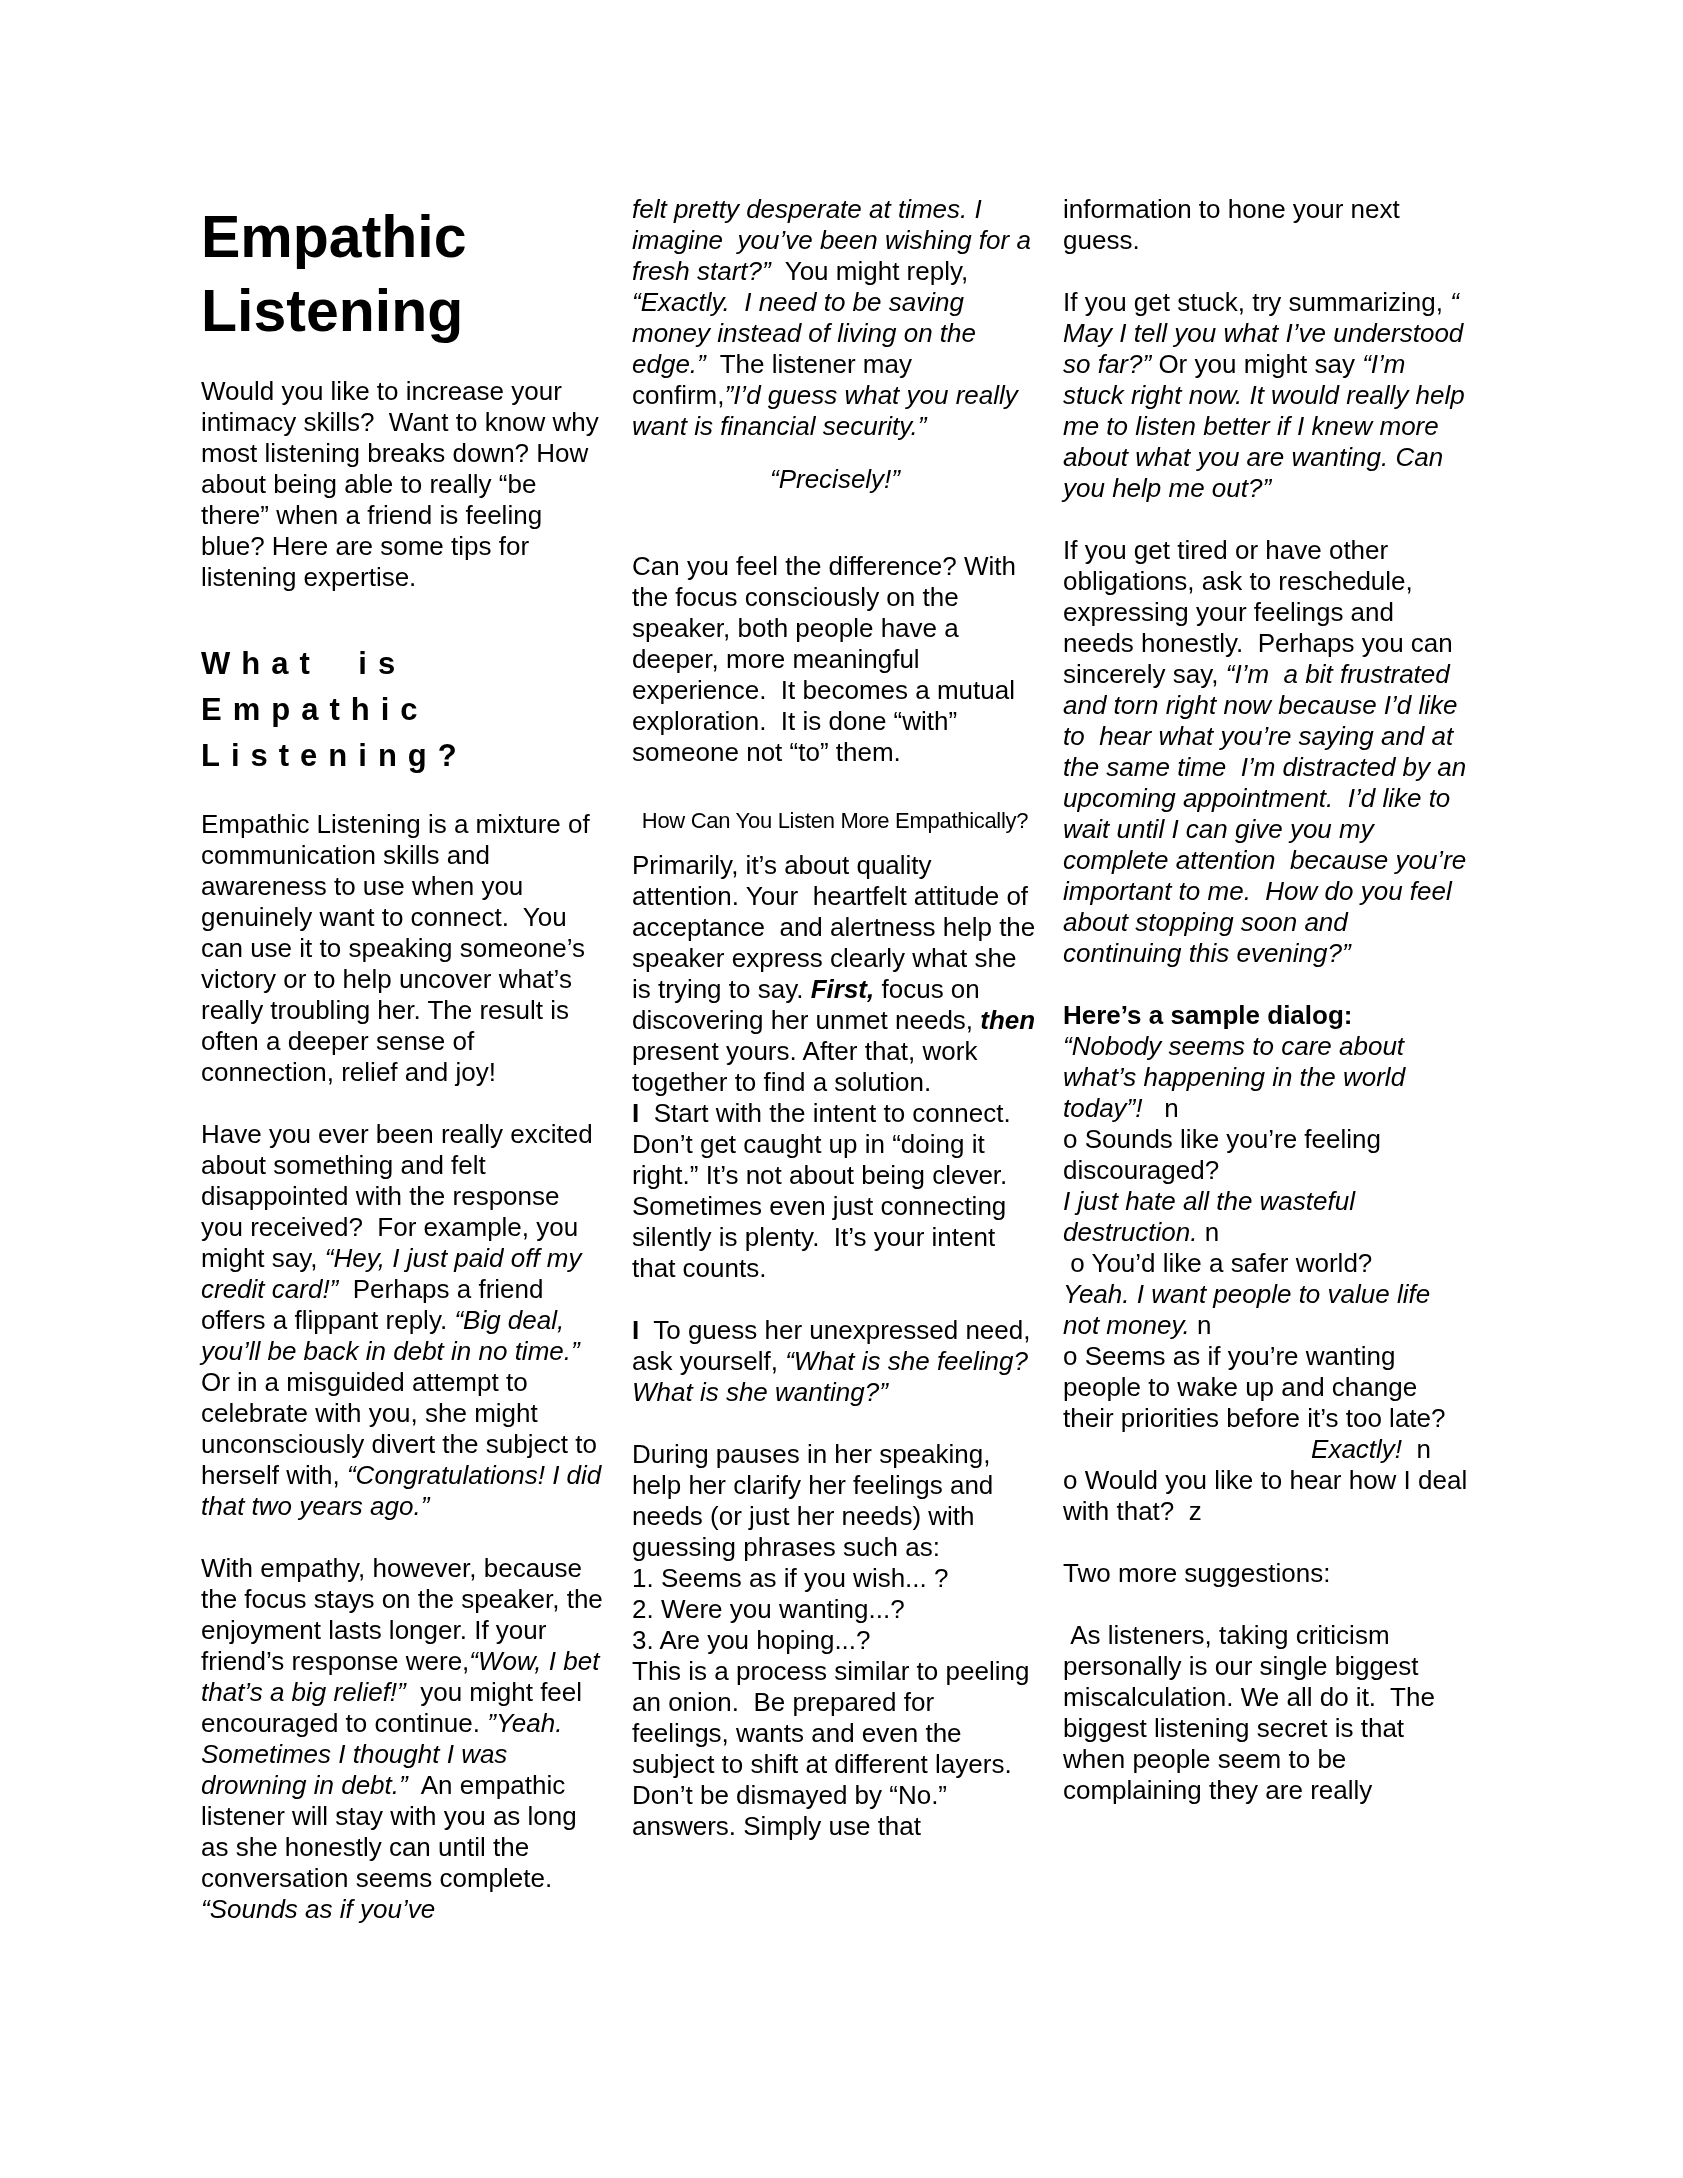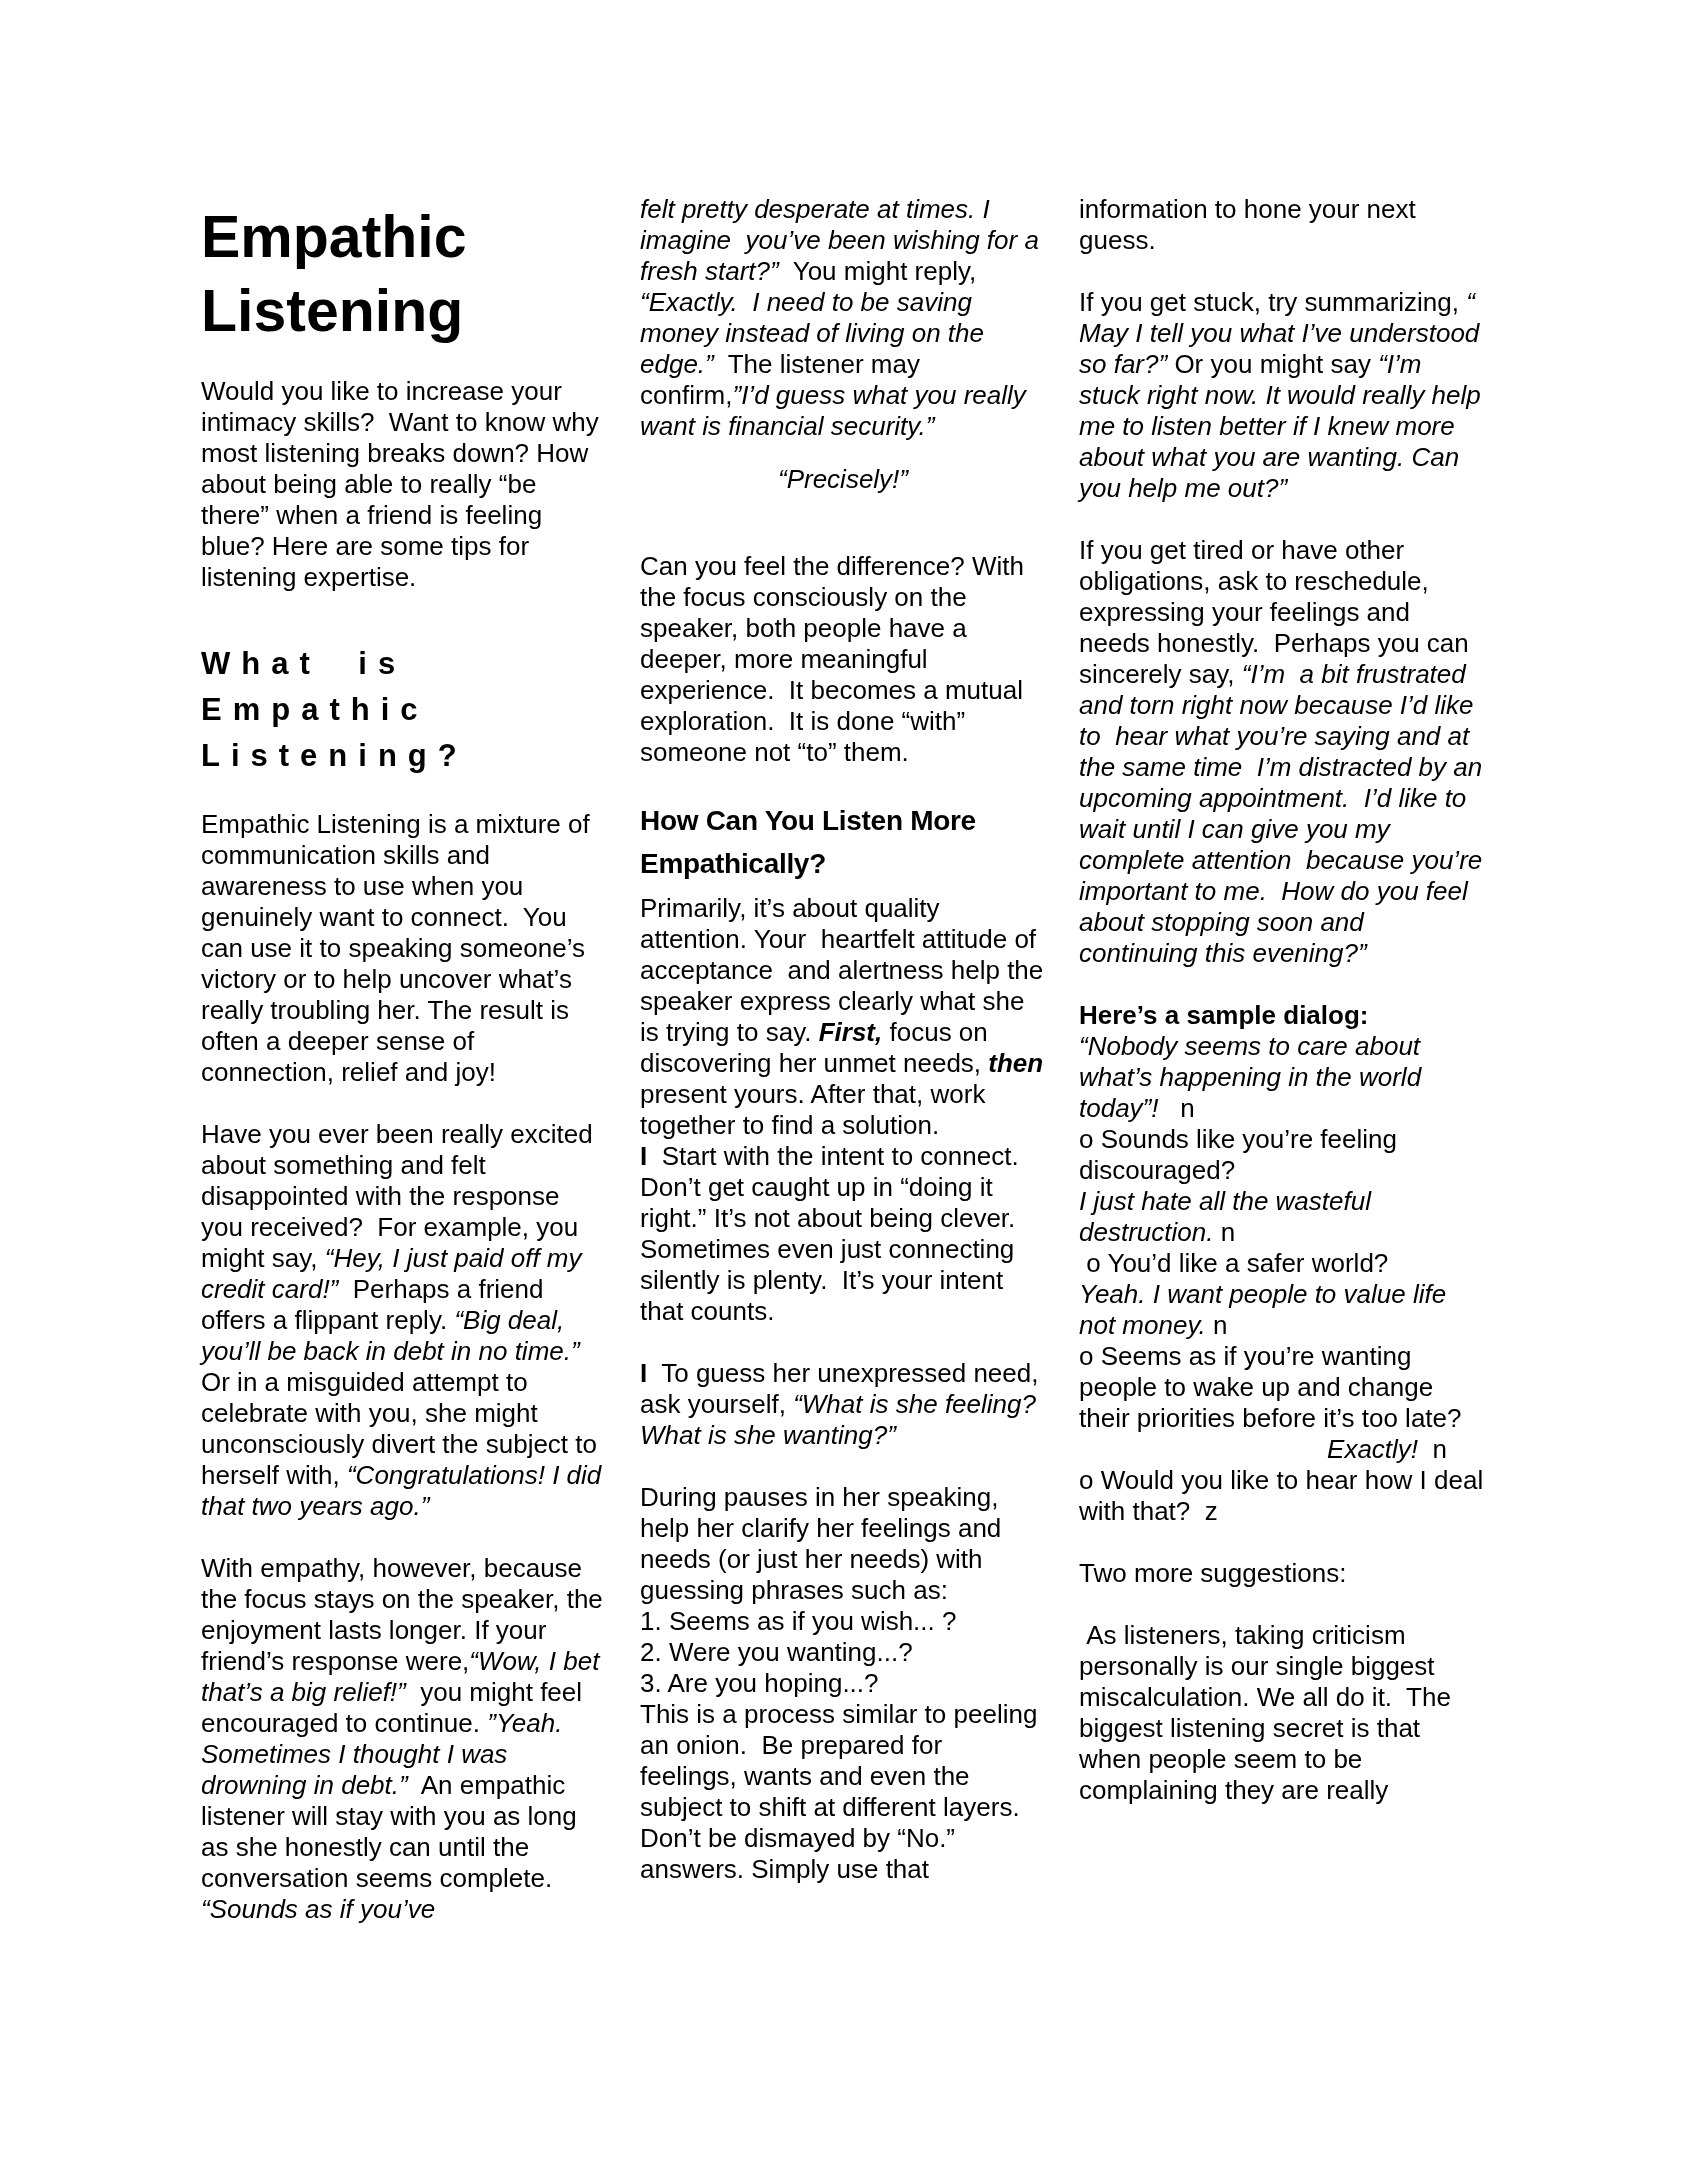--- a/index.html
+++ b/index.html
@@ -8,21 +8,21 @@
     width: 1683px;
     height: 2178px;
     background: #ffffff;
     color: #000000;
     font-family: "Liberation Sans", "DejaVu Sans", sans-serif;
     overflow: hidden;
     box-sizing: border-box;
   }
   .columns {
     display: flex;
-    gap: 33px;
+    gap: 25px;
     padding: 194px 13px 0 201px;
     box-sizing: border-box;
   }
   .col {
     width: 406px;
     flex: 0 0 406px;
     font-size: 26px;
     line-height: 31px;
   }
   .p { margin: 0 0 31px 0; white-space: pre-wrap; }
@@ -38,25 +38,26 @@
   }
   .h-spaced {
     font-size: 31px;
     line-height: 46px;
     font-weight: 700;
     letter-spacing: 11px;
     word-spacing: 18px;
     margin: 48px 0 30px 0;
   }
   .h-sub {
-    font-size: 28px;
+    font-size: 22px;
     line-height: 43px;
-    font-weight: 700;
+    font-weight: 400;
     letter-spacing: -0.3px;
     margin: 28px 0 8px 0;
+    text-align: center;
   }
   .h-caps {
     font-size: 31px;
     line-height: 41px;
     font-weight: 700;
     margin: 37px 0 6px 0;
     white-space: pre-wrap;
   }
   .quote-center {
     text-align: center;

